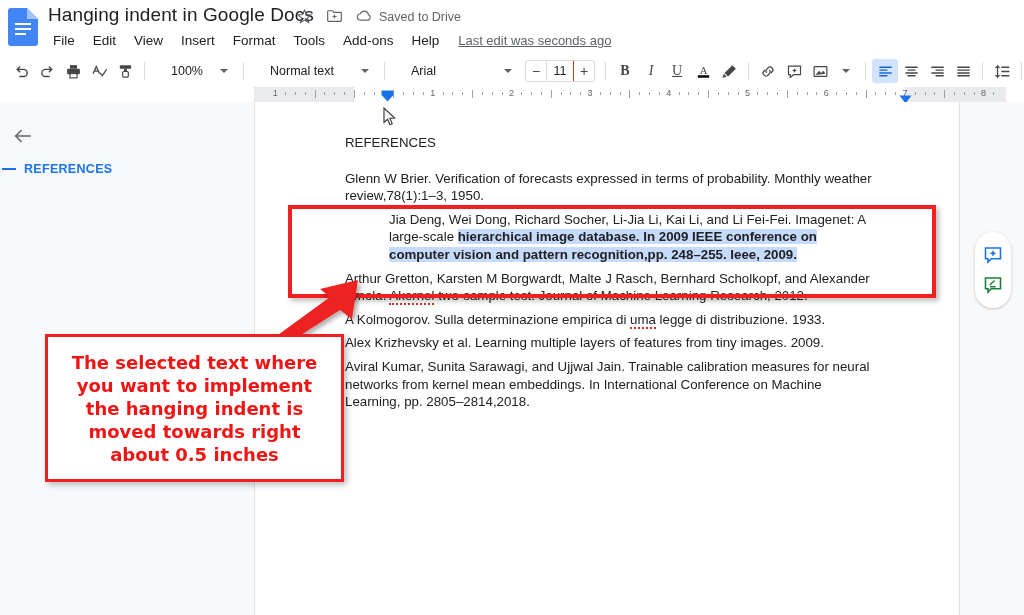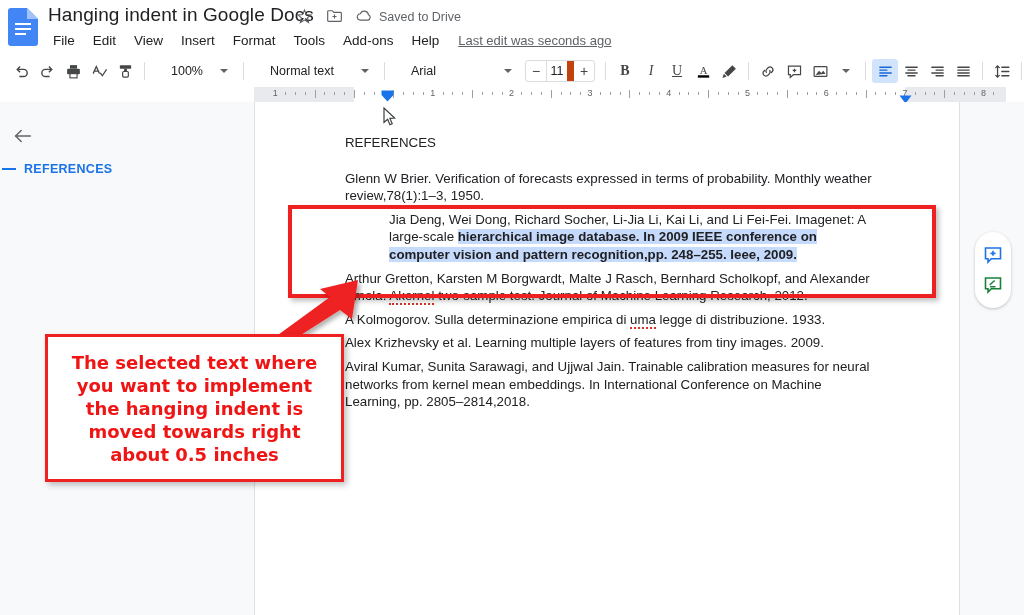--- a/index.html
+++ b/index.html
@@ -54,21 +54,21 @@
   .tb-drop .lbl { font-size:12.5px; color:#202124; white-space:nowrap; }
   .caret { width:0;height:0;border-left:4px solid transparent;border-right:4px solid transparent;border-top:4px solid #5f6368; }
   .zoom-box { width:44px; }
   .style-box { width:86px; }
   .font-box { width:88px; }
   .fontsize {
     display:flex; align-items:center; border:1px solid #dadce0; border-radius:3px;
     height:22px; margin:0 4px; flex:none;
   }
   .fontsize .pm { width:20px; text-align:center; font-size:14px; color:#444746; line-height:20px; }
-  .fontsize .val { width:28px; text-align:center; font-size:12.5px; color:#202124; border-left:1px solid #dadce0; border-right:7px solid #c2410c; line-height:20px; }
+  .fontsize .val { width:28px; text-align:center; font-size:12.5px; color:#202124; border-left:1px solid #dadce0; border-right:1px solid #c2410c; line-height:20px; }
   .tb-btn.active { background:#d2e3fc; color:#1967d2; }
   .bold-ic { font-weight:bold; font-size:14px; font-family:"Liberation Serif", serif; }
   .ital-ic { font-style:italic; font-size:14px; font-family:"Liberation Serif", serif; }
   .und-ic { text-decoration:underline; font-size:14px; font-family:"Liberation Serif", serif; }
 
   
   .ruler-row { position:absolute; left:0; top:87px; width:1024px; height:15px; background:#fff; }
   .ruler-gray-l { position:absolute; left:254px; top:0; width:100px; height:15px; background:#e8eaed; }
   .ruler-white { position:absolute; left:354px; top:0; width:551px; height:15px; background:#fff; border-left:0px; }
   .ruler-gray-r { position:absolute; left:905px; top:0; width:101px; height:15px; background:#e8eaed; }

